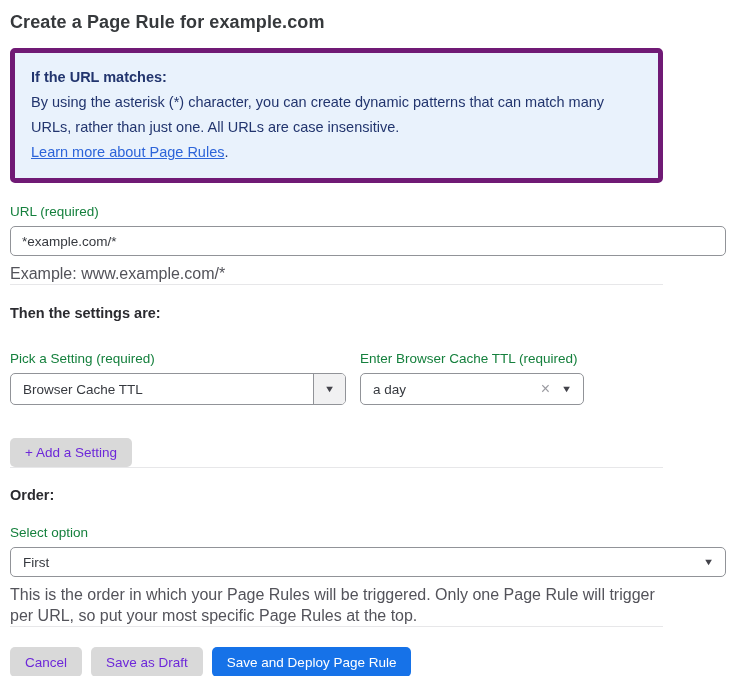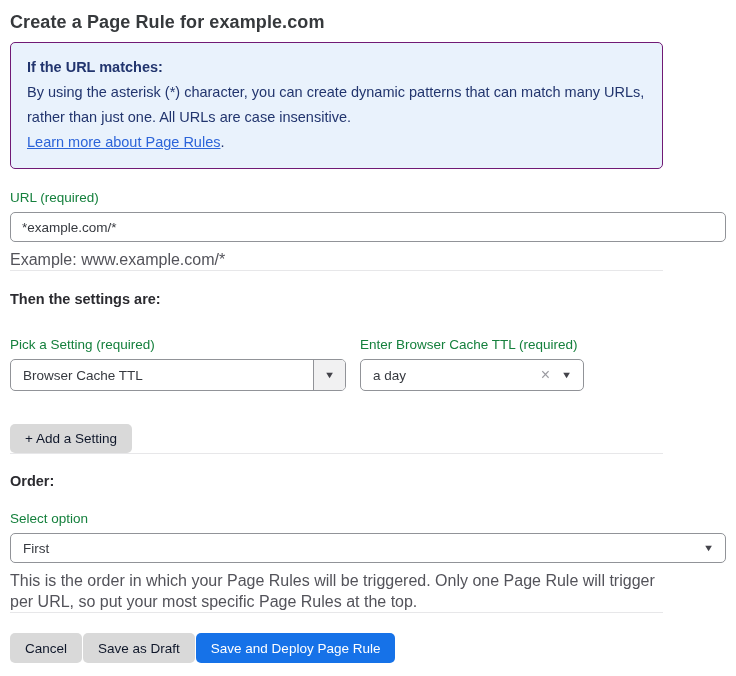--- a/index.html
+++ b/index.html
@@ -13,23 +13,23 @@
 
   h1.page-title {
     font-size: 18px;
     font-weight: bold;
     color: #36393c;
     letter-spacing: 0.1px;
     margin-top: 1px;
   }
 
   .info-box {
-    margin-top: 9px;
+    margin-top: 15px;
     background: #e9f2fc;
-    border: 1px solid #701a75;
+    border: 5px solid #701a75;
     border-radius: 5px;
     padding: 12px 16px 13px 16px;
     color: #22356e;
     font-size: 14.5px;
     line-height: 25px;
   }
   .info-heading { font-weight: bold; }
   .info-body { max-width: 660px; }
   .info-link { color: #2c64d9; text-decoration: underline; cursor: pointer; }
   .info-link-suffix { color: #22356e; }
@@ -132,29 +132,29 @@
   .btn {
     border: none;
     border-radius: 5px;
     height: 30px;
     padding: 0 15px;
     font-size: 13.5px;
     font-family: "Liberation Sans", sans-serif;
     cursor: pointer;
     white-space: nowrap;
   }
-  .btn-gray { background: #d9d9d9; color: #0f172a; }
+  .btn-gray { background: #d9d9d9; color: #6d28d9; }
   .btn-blue { background: #1672e8; color: #ffffff; }
 
   .add-setting { margin-top: 33px; height: 29px; }
 
   .order-field { margin-top: 22px; }
   .order-helper { max-width: 716px; }
 
-  .footer { margin-top: 20px; display: flex; gap: 1px; }
+  .footer { margin-top: 20px; display: flex; gap: 9px; }
 </style>
 </head>
 <body>
 
 <div class="page">
 
   <h1 class="page-title">Create a Page Rule for example.com</h1>
 
   <div class="info-box">
     <p class="info-heading">If the URL matches:</p>

